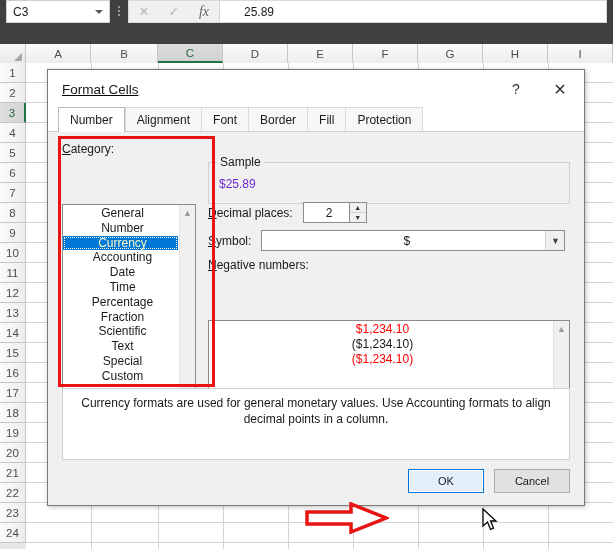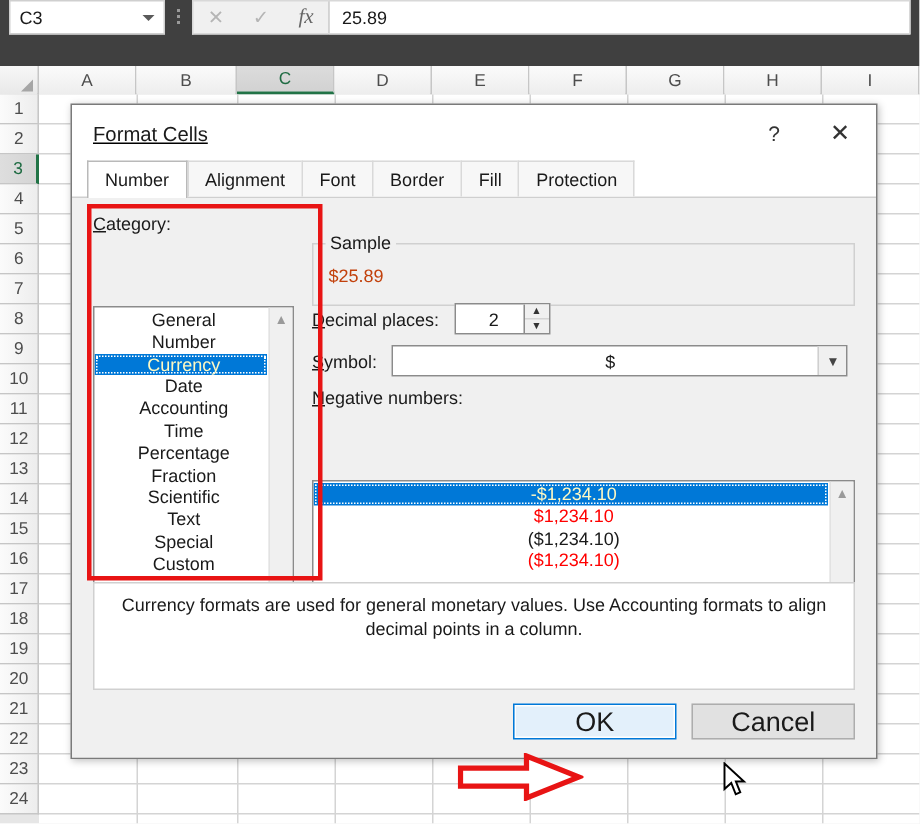--- a/index.html
+++ b/index.html
@@ -64,21 +64,21 @@
     display: flex; align-items: center; justify-content: center;
     color: #b5b5b5;
     font-size: 13px;
   }
   .fx-btn.fx-italic { color: #666; font-style: italic; font-family: "Liberation Serif", serif; font-size: 14px; }
   .formula-input {
     flex: 1; height: 23px;
     background: #ffffff;
     border: 1px solid #d8d8d8;
     display: flex; align-items: center;
-    padding: 0 8px;
+    padding: 0 24px;
     font-size: 12px; color: #1a1a1a;
   }
 
   
   .col-head-row {
     position: absolute;
     left: 0; top: 44px;
     width: 613px; height: 19px;
     display: flex;
     background: linear-gradient(#f7f7f7, #ebebeb);
@@ -259,21 +259,21 @@
   .group-legend {
     position: absolute;
     left: 8px; top: -8px;
     background: #f0f0f0;
     padding: 0 3px;
     font-size: 12px; color: #1a1a1a;
   }
   .sample-value {
     position: absolute;
     left: 10px; top: 14px;
-    font-size: 12px; color: #c2410c;
+    font-size: 12px; color: #6d28d9;
   }
 
   .field-row { position: absolute; display: flex; align-items: center; }
   #decimal-row { left: 160px; top: 70px; }
   #symbol-row  { left: 160px; top: 98px; }
 
   .spinner {
     width: 64px; height: 21px;
     background: #ffffff;
     border: 1px solid #8b8b8b;
@@ -321,23 +321,23 @@
     width: 508px; height: 72px;
     background: #ffffff;
     border: 1px solid #d0d0d0;
     padding: 6px 8px;
     font-size: 12px; color: #1a1a1a;
     line-height: 1.35;
   }
 
   .btn-row { position: absolute; right: 14px; bottom: 12px; display: flex; gap: 10px; }
   .btn {
-    width: 109px; height: 24px;
-    display: flex; align-items: center; justify-content: center;
-    font-size: 18px; color: #1a1a1a;
+    width: 76px; height: 24px;
+    display: flex; align-items: center; justify-content: center;
+    font-size: 11px; color: #1a1a1a;
     background: #e1e1e1;
     border: 1px solid #adadad;
     margin-top: 27px;
   }
   .btn.primary {
     background: #e3f0fb;
     border: 1px solid #0078d7;
     box-shadow: inset 0 0 0 1px #ffffff;
   }
 
@@ -473,22 +473,22 @@
 
     <div class="dlg-body">
 
       <div class="lbl category-label"><u>C</u><span>ategory:</span></div>
 
       <div class="listbox" id="category-list">
         <div id="category-items" style="position:absolute;left:0;top:0;right:17px;top:1px;">
             <div class="list-item">General</div>
             <div class="list-item">Number</div>
             <div class="list-item sel">Currency</div>
+            <div class="list-item">Accounting</div>
             <div class="list-item">Date</div>
-            <div class="list-item">Accounting</div>
             <div class="list-item">Time</div>
             <div class="list-item">Percentage</div>
             <div class="list-item">Fraction</div>
             <div class="list-item">Scientific</div>
             <div class="list-item">Text</div>
             <div class="list-item">Special</div>
             <div class="list-item">Custom</div>
           </div>
         <div class="vscroll">
           <div class="arw">▲</div>
@@ -517,21 +517,20 @@
         <div class="combo">
           <span class="combo-val">$</span>
           <span class="combo-arrow">▼</span>
         </div>
       </div>
 
       <div class="lbl neg-label"><u>N</u>egative numbers:</div>
 
       <div class="listbox" id="negative-list">
         <div id="negative-items" style="position:absolute;left:0;top:1px;right:17px;">
-            <div class="list-item sel">-$1,234.10</div>
             <div class="list-item red">$1,234.10</div>
             <div class="list-item">($1,234.10)</div>
             <div class="list-item red">($1,234.10)</div>
           </div>
         <div class="vscroll">
           <div class="arw">▲</div>
           <div class="arw bot">▼</div>
         </div>
       </div>
 

